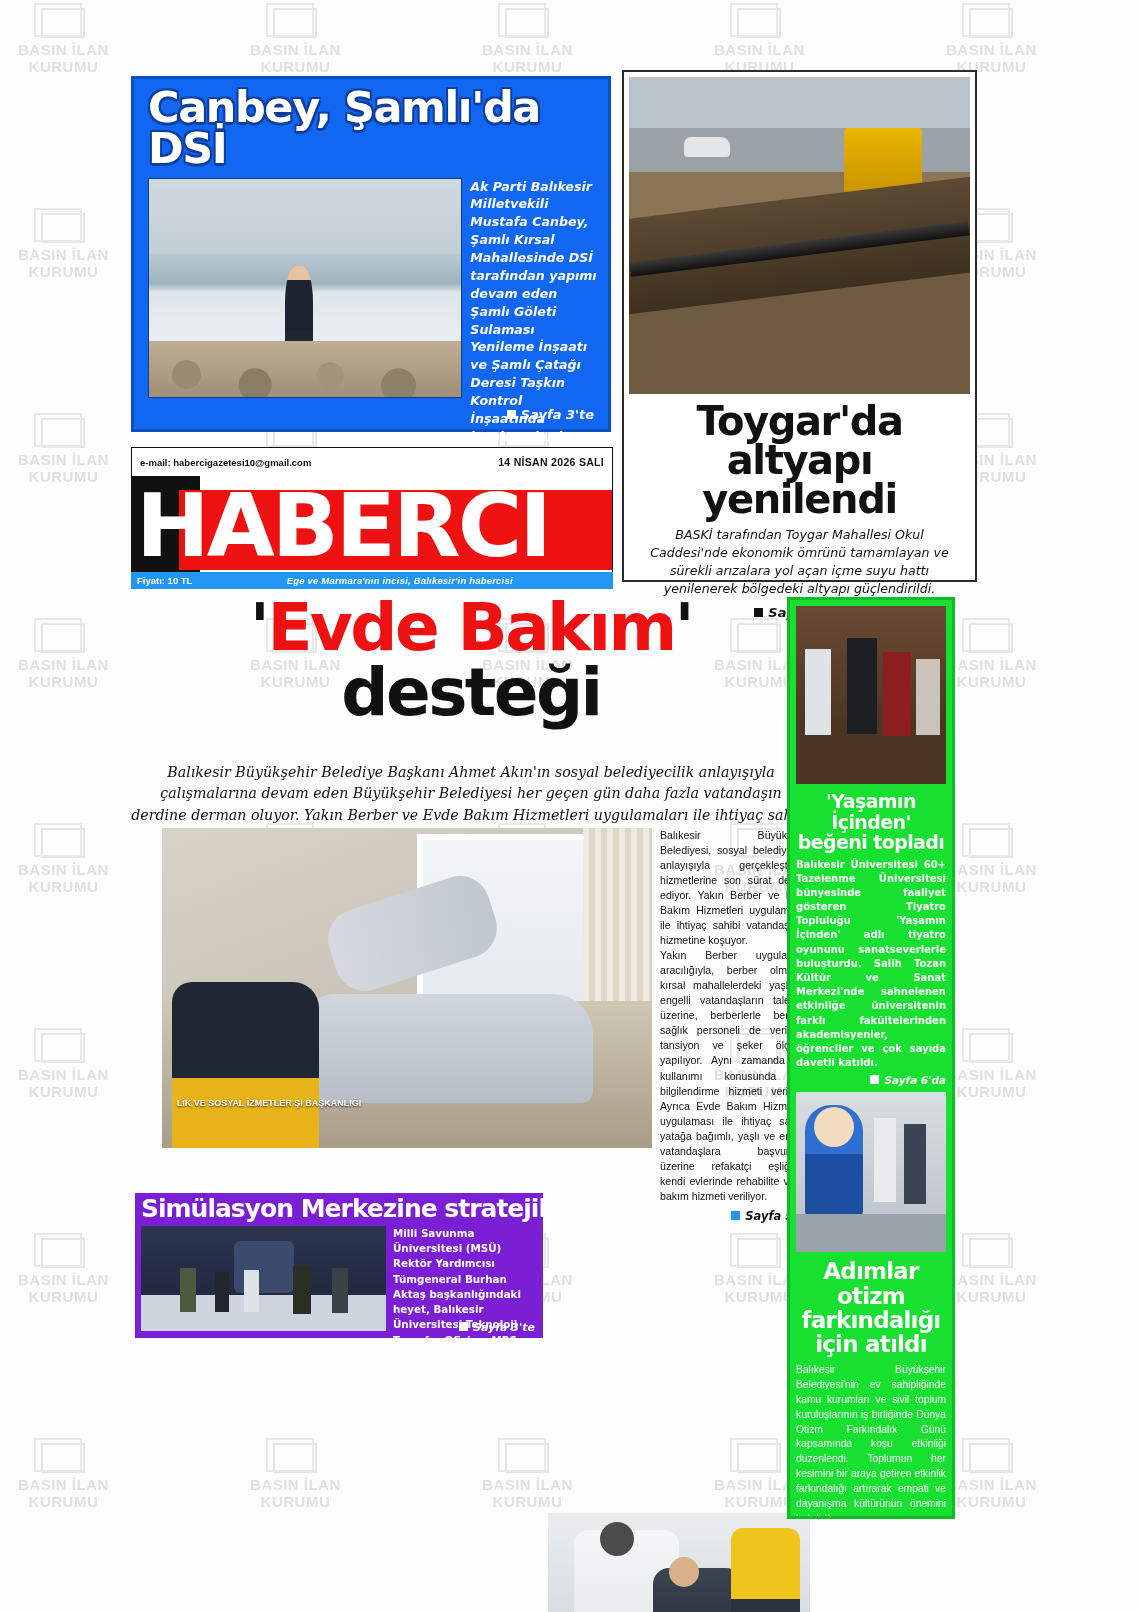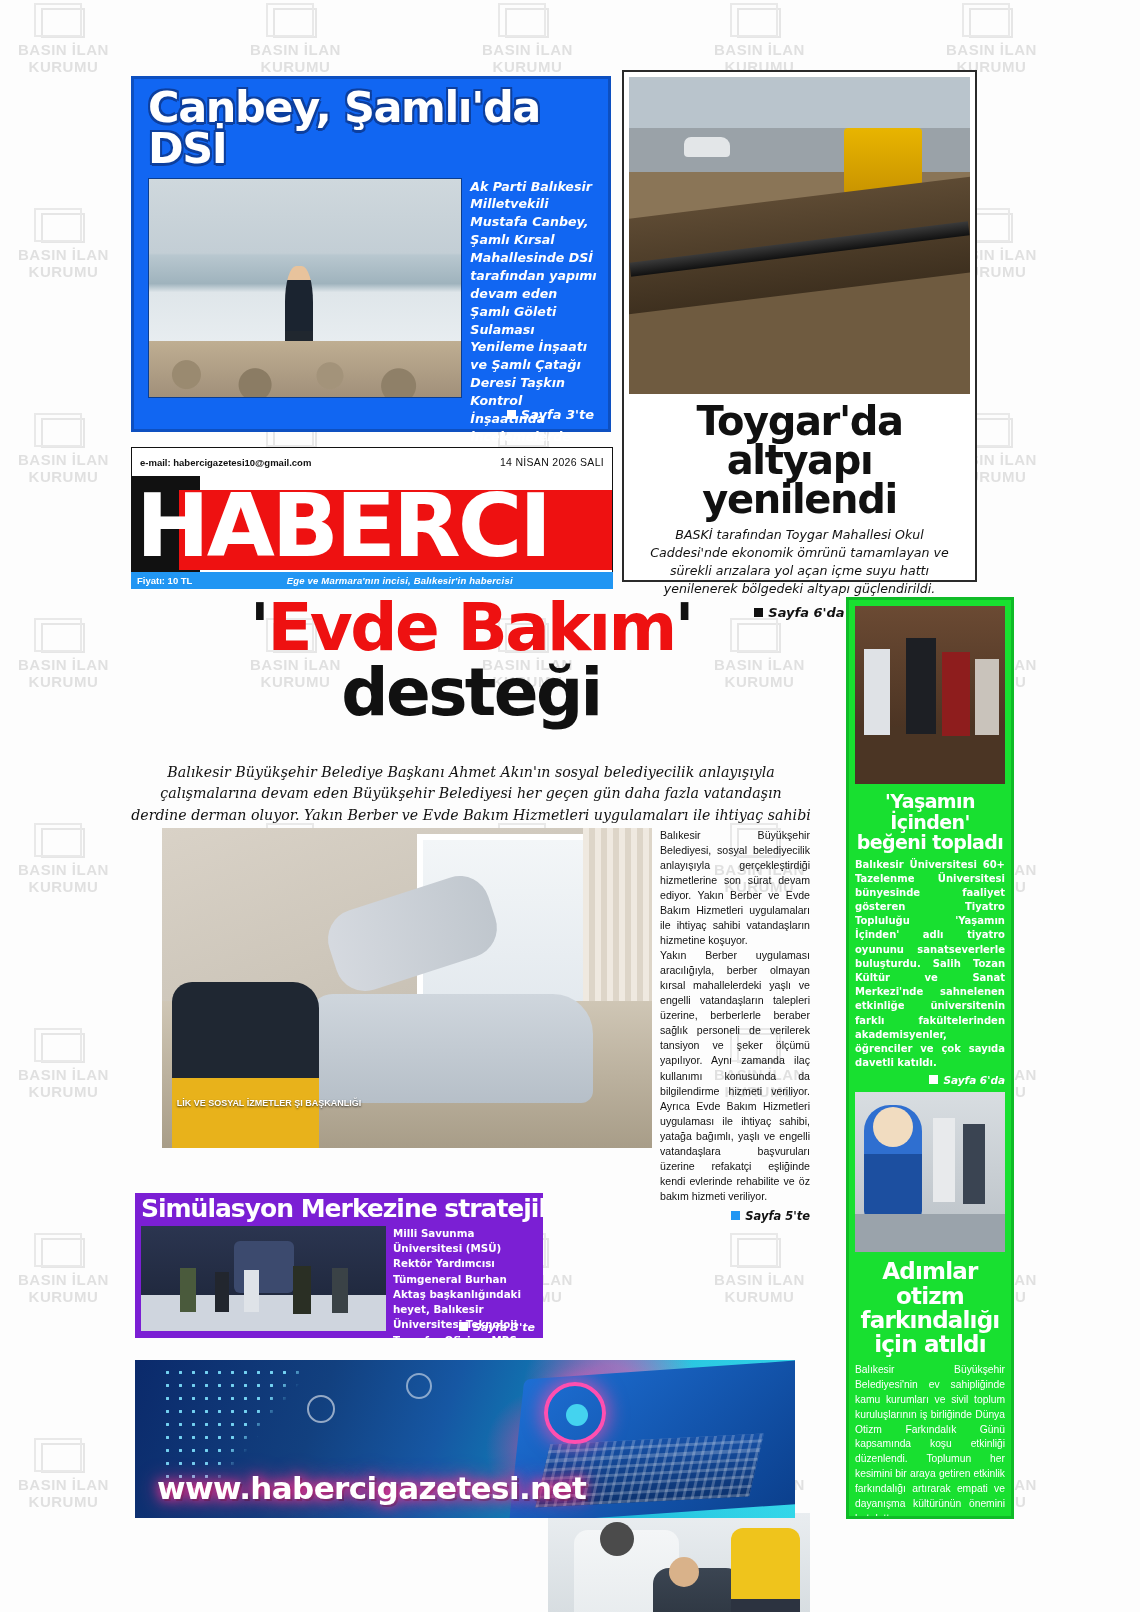--- a/index.html
+++ b/index.html
@@ -175,21 +175,21 @@
 
   
   #masthead { left:131px; top:447px; width:482px; height:143px; background:#fff; }
   #masthead .topbar {
     height: 22px; border:1px solid #111; border-bottom:none;
     display:flex; align-items:center; justify-content:space-between;
     padding: 14px 8px;
     font-size: 10px; font-weight: 700; color:#111;
   }
   #masthead .email { font-size: 9.5px; font-weight:700; }
-  #masthead .date { font-size: 10.5px; font-weight: 400; letter-spacing:.3px;}
+  #masthead .date { font-size: 10.5px; font-weight: 700; letter-spacing:.3px;}
   #masthead .logo {
     position: relative; height: 96px; background:#fff;
     border-left:1px solid #111; border-right:1px solid #111;
     overflow:hidden;
   }
   #masthead .logo .blackblock { position:absolute; left:0; top:0; width:68px; height:96px; background:#111; }
   #masthead .logo .redblock { position:absolute; left:47px; top:14px; right:0; height:80px; background:#ee1111; }
   #masthead .logo .word {
     position:absolute; left:4px; top:2px; right:0;
     font-family:"DejaVu Sans", sans-serif;
@@ -349,21 +349,21 @@
   }
   #art-barber .head2 { position:absolute; left:46%; top:30%; width:30px; height:30px; background:#d9b28a; border-radius:50%;}
   #art-barber .vol {
     position:absolute; right:4%; top:10%; width:26%; height:90%;
     background: linear-gradient(#efc41c 0 55%, #2c3340 55% 100%);
     border-radius: 12px 12px 0 0;
   }
 
   
   #side-green {
-    left:846px; top:597px; width:168px; height:922px;
+    left:787px; top:597px; width:168px; height:922px;
     background:#18e030;
     border:3px solid #0fbb27;
     padding:6px;
     overflow:hidden;
   }
   #side-green .pic1 {
     width:100%; height:178px;
     background: linear-gradient(#6b4a33,#3d2a1c);
     position:relative; overflow:hidden;
   }
@@ -696,23 +696,14 @@
     <div class="hl2">
       <div>Adımlar</div>
       <div>otizm</div>
       <div>farkındalığı</div>
       <div>için atıldı</div>
     </div>
     <div class="body2">Balıkesir Büyükşehir Belediyesi'nin ev sahipliğinde kamu kurumları ve sivil toplum kuruluşlarının iş birliğinde Dünya Otizm Farkındalık Günü kapsamında koşu etkinliği düzenlendi. Toplumun her kesimini bir araya getiren etkinlik farkındalığı artırarak empati ve dayanışma kültürünün önemini hatırlattı.</div>
 
   </div>
 
-  <div class="blk" id="banner">
-    <div class="dots"></div>
-    <div class="laptop"></div>
-    <div class="keys"></div>
-    <div class="ring"></div>
-    <div class="hotspot"></div>
-    <div class="hotspot2"></div>
-    <div class="url">www.habercigazetesi.net</div>
-  </div>
 
 </div>
 
 </body></html>

